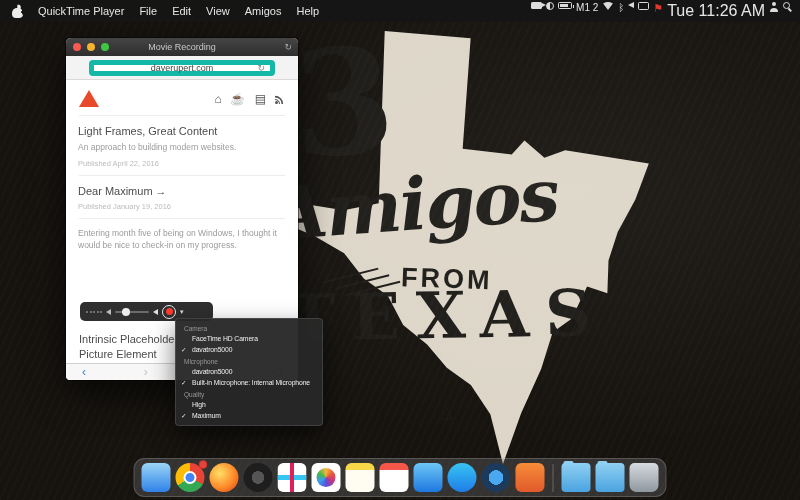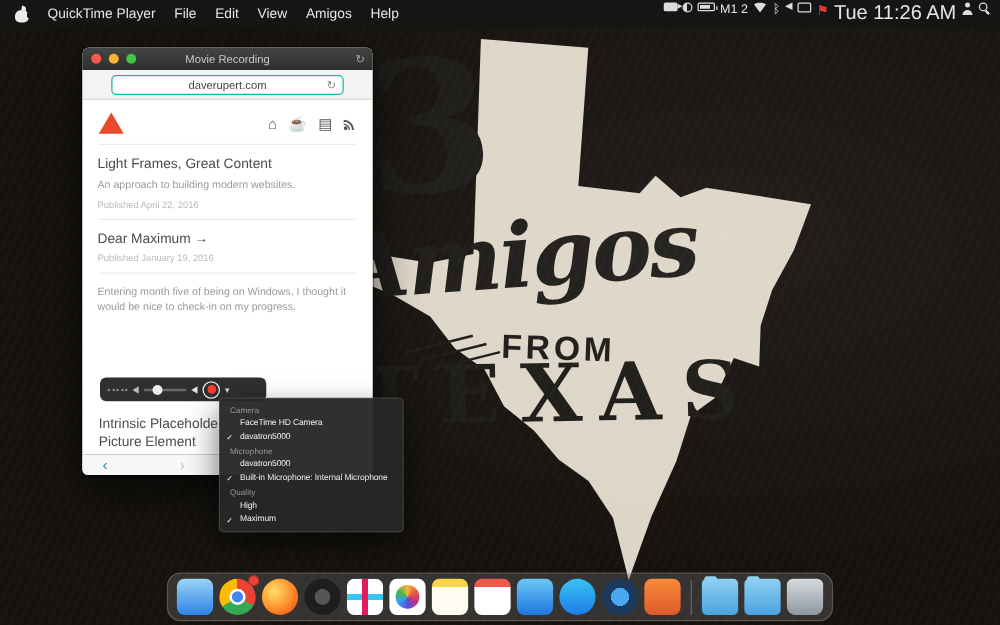--- a/index.html
+++ b/index.html
@@ -76,21 +76,21 @@
   .qt-titlebar{ height:18px; background:linear-gradient(#454545,#2e2e2e);
     border-radius:5px 5px 0 0; position:relative; display:flex; align-items:center; }
   .tl{ width:8px; height:8px; border-radius:50%; margin-left:6px; border:none; padding:0; }
   .tl.first{ margin-left:7px; }
   .tl.red{ background:#f85951; } .tl.yel{ background:#f5b32f; } .tl.grn{ background:#3ec544; }
   .qt-title{ position:absolute; left:0; right:0; text-align:center; font-size:9px; color:#c9c9c9; pointer-events:none; }
   .qt-switch{ position:absolute; right:6px; color:#a8a8a8; font-size:9px; }
 
   .browser-chrome{ height:24px; background:#f3f3f3; border-bottom:1px solid #d9d9d9;
     display:flex; align-items:center; justify-content:center; }
-  .url-field{ width:186px; height:16px; background:#fff; border:1px solid #14b8a6; border-radius:4px;
+  .url-field{ width:186px; height:16px; background:#fff; border:5px solid #14b8a6; border-radius:4px;
     display:flex; align-items:center; justify-content:center; font-size:9px; color:#444; position:relative; }
   .url-refresh{ position:absolute; right:5px; font-size:9px; color:#888; }
 
   .browser-content{ position:relative; height:300px; background:#fff; overflow:hidden; border-radius:0 0 4px 4px; }
   .site-head{ display:flex; justify-content:space-between; align-items:center; padding:10px 13px 8px; }
   .site-logo{ width:0; height:0; border-left:10px solid transparent; border-right:10px solid transparent;
     border-bottom:17px solid #e8492a; }
   .site-icons{ display:flex; gap:9px; align-items:center; color:#555; font-size:12px; }
   .site-icons span{ line-height:1; }
   .rss-icon{ width:10px; height:10px; position:relative; overflow:hidden; display:inline-block; }

